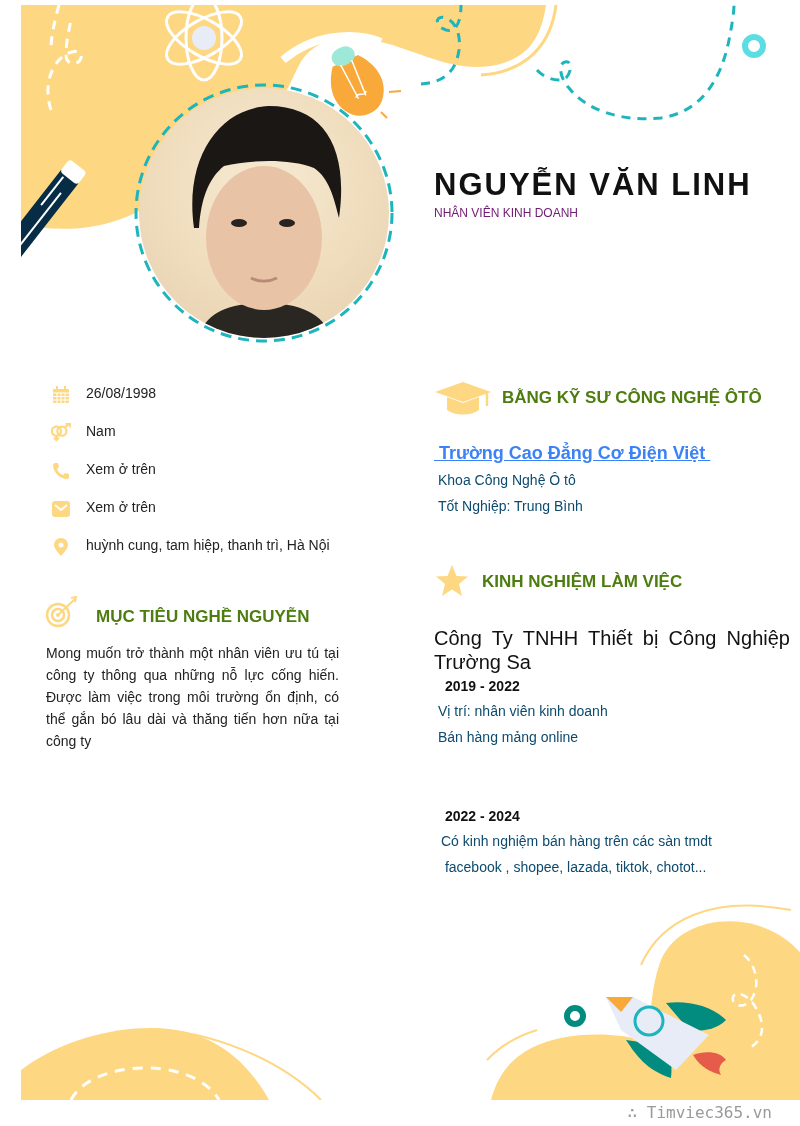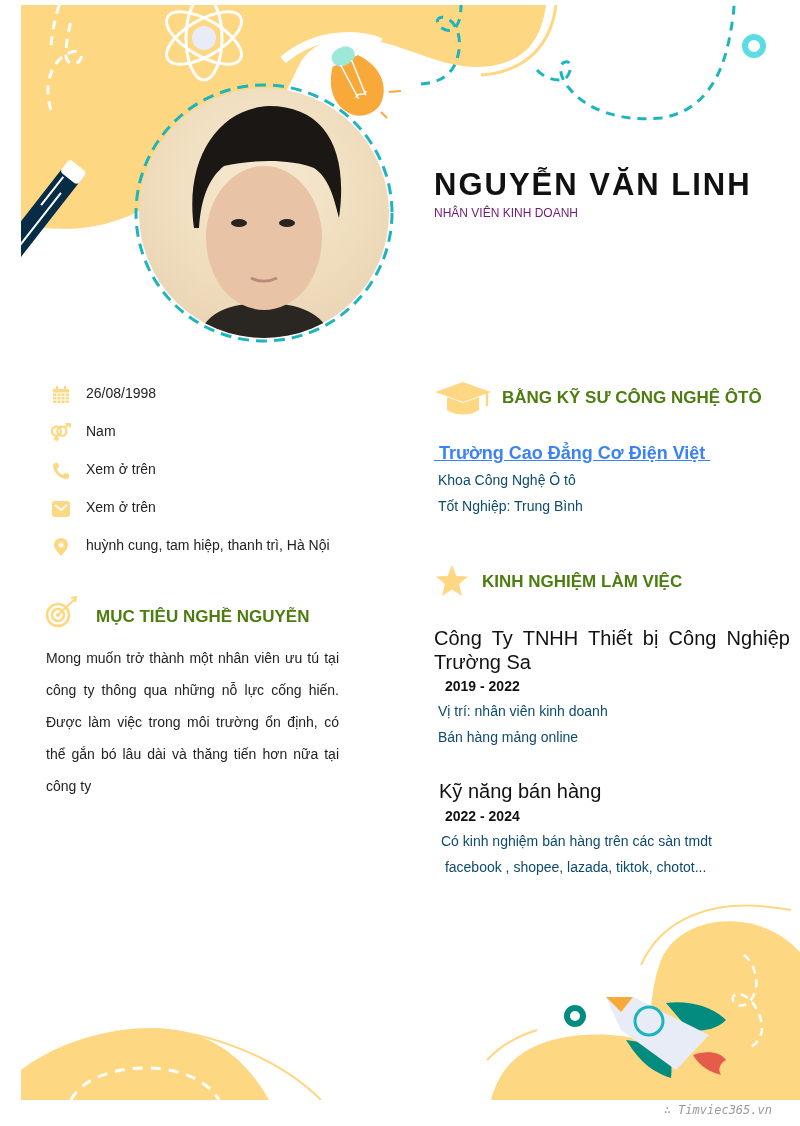--- a/index.html
+++ b/index.html
@@ -8,27 +8,27 @@
   .deco { position:absolute; left:0; top:0; }
   .photo-wrap { position:absolute; left:112px; top:82px; width:262px; height:262px; }
   .photo { position:absolute; left:6px; top:6px; width:250px; height:250px; border-radius:50%; overflow:hidden;
            background: radial-gradient(circle at 50% 38%, #f6ead3 0%, #efdcbc 55%, #e4cfae 100%); }
   .name { position:absolute; left:413px; top:167px; font-size:31px; font-weight:700; letter-spacing:2px; color:#111; white-space:nowrap; }
   .job { position:absolute; left:413px; top:206px; font-size:12px; color:#701a75; white-space:nowrap; }
   .info-row { position:absolute; left:30px; height:24px; display:flex; align-items:flex-start; }
   .info-row .ico { width:20px; height:20px; margin-right:15px; display:flex; align-items:center; justify-content:center; }
   .info-row .txt { font-size:14px; color:#222; white-space:nowrap; }
   .sec-title { position:absolute; font-size:17px; font-weight:700; color:#4d7c0f; white-space:nowrap; }
-  .objective { position:absolute; left:25px; top:642px; width:293px; font-size:14px; line-height:32px; color:#222; text-align:justify; }
+  .objective { position:absolute; left:25px; top:642px; width:293px; font-size:14px; line-height:22px; color:#222; text-align:justify; }
   .school { position:absolute; left:413px; top:443px; font-size:18px; font-weight:700; text-decoration:underline; white-space:pre; color:#3b82f6; }
   .line { position:absolute; font-size:14px; color:#0c4a6e; white-space:pre; }
   .company { position:absolute; left:413px; top:626px; width:356px; font-size:20px; line-height:24px; color:#111; text-align:justify; text-align-last:left; }
   .years { position:absolute; font-size:14px; font-weight:700; color:#111; white-space:pre; }
   .skill-title { position:absolute; left:418px; top:780px; font-size:20px; color:#111; white-space:nowrap; }
-  .watermark { position:absolute; right:28px; top:1103px; font-family:"DejaVu Sans Mono", monospace; font-size:12px; color:#9a9a9a; white-space:nowrap;font-style:italic; }
+  .watermark { position:absolute; right:28px; top:1103px; font-family:"DejaVu Sans Mono", monospace; font-size:16px; color:#9a9a9a; white-space:nowrap; }
 </style>
 </head>
 <body>
 
 <div class="page">
 
   <svg class="deco" width="800" height="1100" viewBox="0 0 800 1100">
 
     <path d="M0,5 L525,5 C520,40 505,60 470,66 C430,72 395,50 360,42 C330,34 300,38 285,55 C275,65 270,90 252,110 C215,150 160,190 110,215 C70,233 30,230 0,225 Z" fill="#FED782"></path>
 
@@ -196,19 +196,18 @@
         <path d="M17,1 L21.5,12 L33,12.5 L24,20 L27,32 L17,25.5 L7,32 L10,20 L1,12.5 L12.5,12 Z" fill="#FED782"></path>
       </svg>
   </span>
   <div class="sec-title" style="left:461px;top:572px">KINH NGHIỆM LÀM VIỆC</div>
 
   <div class="company">Công Ty TNHH Thiết bị Công Nghiệp Trường Sa</div>
   <div class="years" style="left:424px;top:678px">2019 - 2022</div>
   <div class="line" style="left:417px;top:703px">Vị trí: nhân viên kinh doanh</div>
   <div class="line" style="left:417px;top:729px">Bán hàng mảng online</div>
 
-  <div class="skill-title">Kỹ năng bán hàng</div>
   <div class="years" style="left:424px;top:808px">2022 - 2024</div>
   <div class="line" style="left:420px;top:833px">Có kinh nghiệm bán hàng trên các sàn tmdt</div>
   <div class="line" style="left:420px;top:859px"> facebook , shopee, lazada, tiktok, chotot...</div>
 </div>
 
 <div class="watermark">∴ Timviec365.vn</div>
 
 </body></html>

